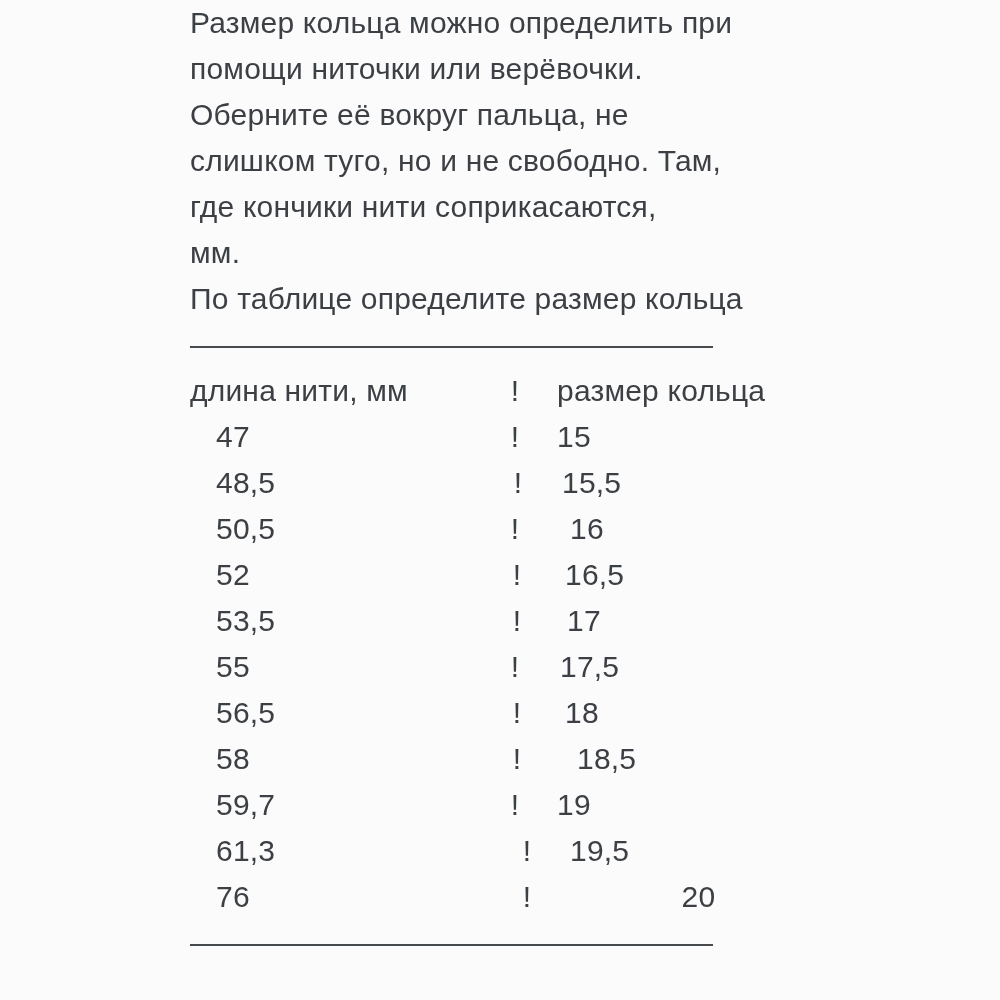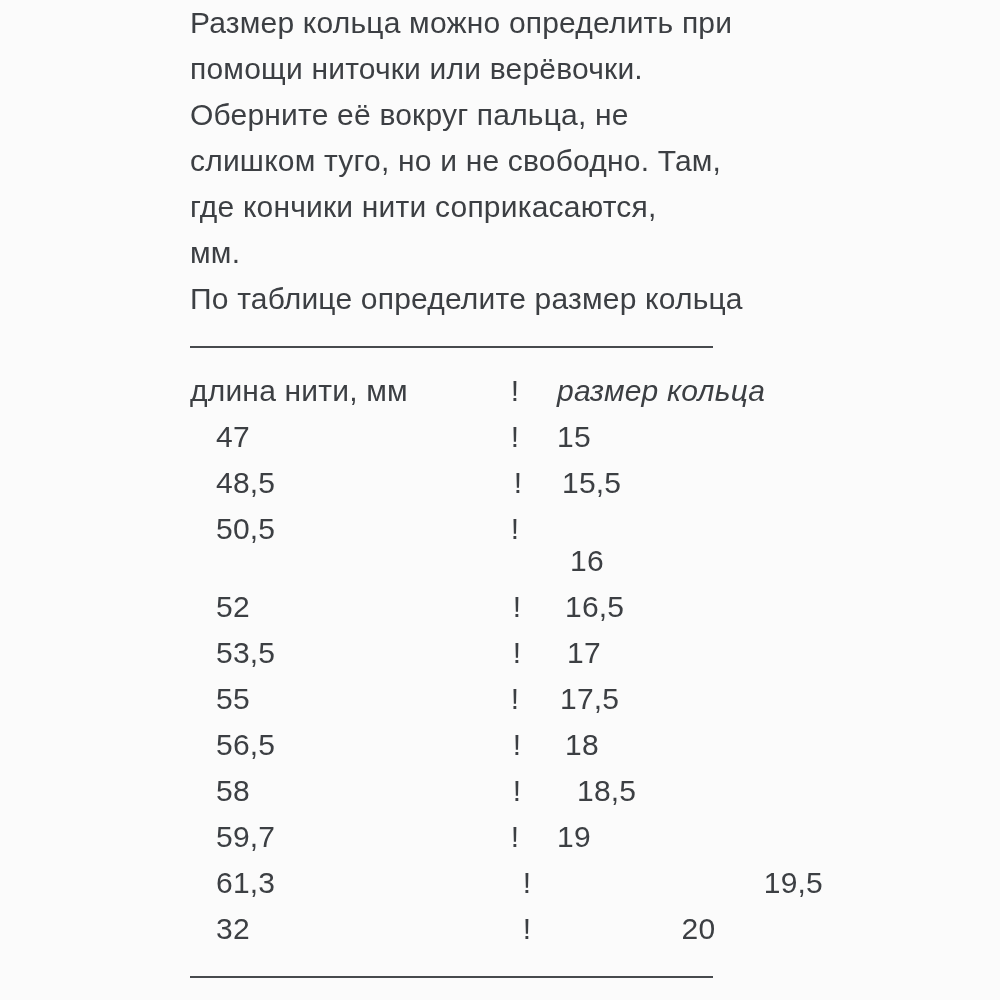--- a/index.html
+++ b/index.html
@@ -36,37 +36,37 @@
   
   .t-row {
     display: grid;
     grid-template-columns: 295px 60px auto;
     white-space: nowrap;
   }
   .cell-length-header { padding-left: 0; }
   .cell-length { padding-left: 26px; }
   .cell-sep { text-align: center; }
   .cell-size { padding-left: 12px; }
-  .cell-size-header { padding-left: 12px; font-style: italic; }
+  .cell-size-header { padding-left: 12px; }
   
   #rows .t-row:nth-child(2)  .cell-sep  { transform: translateX(3px); }
   #rows .t-row:nth-child(4)  .cell-sep  { transform: translateX(2px); }
   #rows .t-row:nth-child(5)  .cell-sep  { transform: translateX(2px); }
   #rows .t-row:nth-child(7)  .cell-sep  { transform: translateX(2px); }
   #rows .t-row:nth-child(8)  .cell-sep  { transform: translateX(2px); }
   #rows .t-row:nth-child(10) .cell-sep  { transform: translateX(12px); }
   #rows .t-row:nth-child(11) .cell-sep  { transform: translateX(12px); }
   #rows .t-row:nth-child(2)  .cell-size { transform: translateX(5px); }
-  #rows .t-row:nth-child(3)  .cell-size { transform: translateX(13px); margin-top: 32px; }
+  #rows .t-row:nth-child(3)  .cell-size { transform: translateX(13px); }
   #rows .t-row:nth-child(4)  .cell-size { transform: translateX(8px); }
   #rows .t-row:nth-child(5)  .cell-size { transform: translateX(10px); }
   #rows .t-row:nth-child(6)  .cell-size { transform: translateX(3px); }
   #rows .t-row:nth-child(7)  .cell-size { transform: translateX(8px); }
   #rows .t-row:nth-child(8)  .cell-size { transform: translateX(20px); }
-  #rows .t-row:nth-child(10) .cell-size { transform: translateX(13px); text-align: right; }
+  #rows .t-row:nth-child(10) .cell-size { transform: translateX(13px); }
   #rows .t-row:nth-child(11) .cell-size { transform: translateX(15px); text-align: center; }
 </style>
 </head>
 <body>
 
 <div class="doc">
 
   <div id="intro">
       <div class="intro-line">Размер кольца можно определить при</div>
       <div class="intro-line">помощи ниточки или верёвочки.</div>
@@ -130,21 +130,21 @@
         <span class="cell-length">59,7</span>
         <span class="cell-sep">!</span>
         <span class="cell-size">19</span>
       </div>
       <div class="t-row">
         <span class="cell-length">61,3</span>
         <span class="cell-sep">!</span>
         <span class="cell-size">19,5</span>
       </div>
       <div class="t-row">
-        <span class="cell-length">32</span>
+        <span class="cell-length">76</span>
         <span class="cell-sep">!</span>
         <span class="cell-size">20</span>
       </div>
     </div>
 
   <div class="divider">——————————————————</div>
 
 </div>
 
 </body></html>

